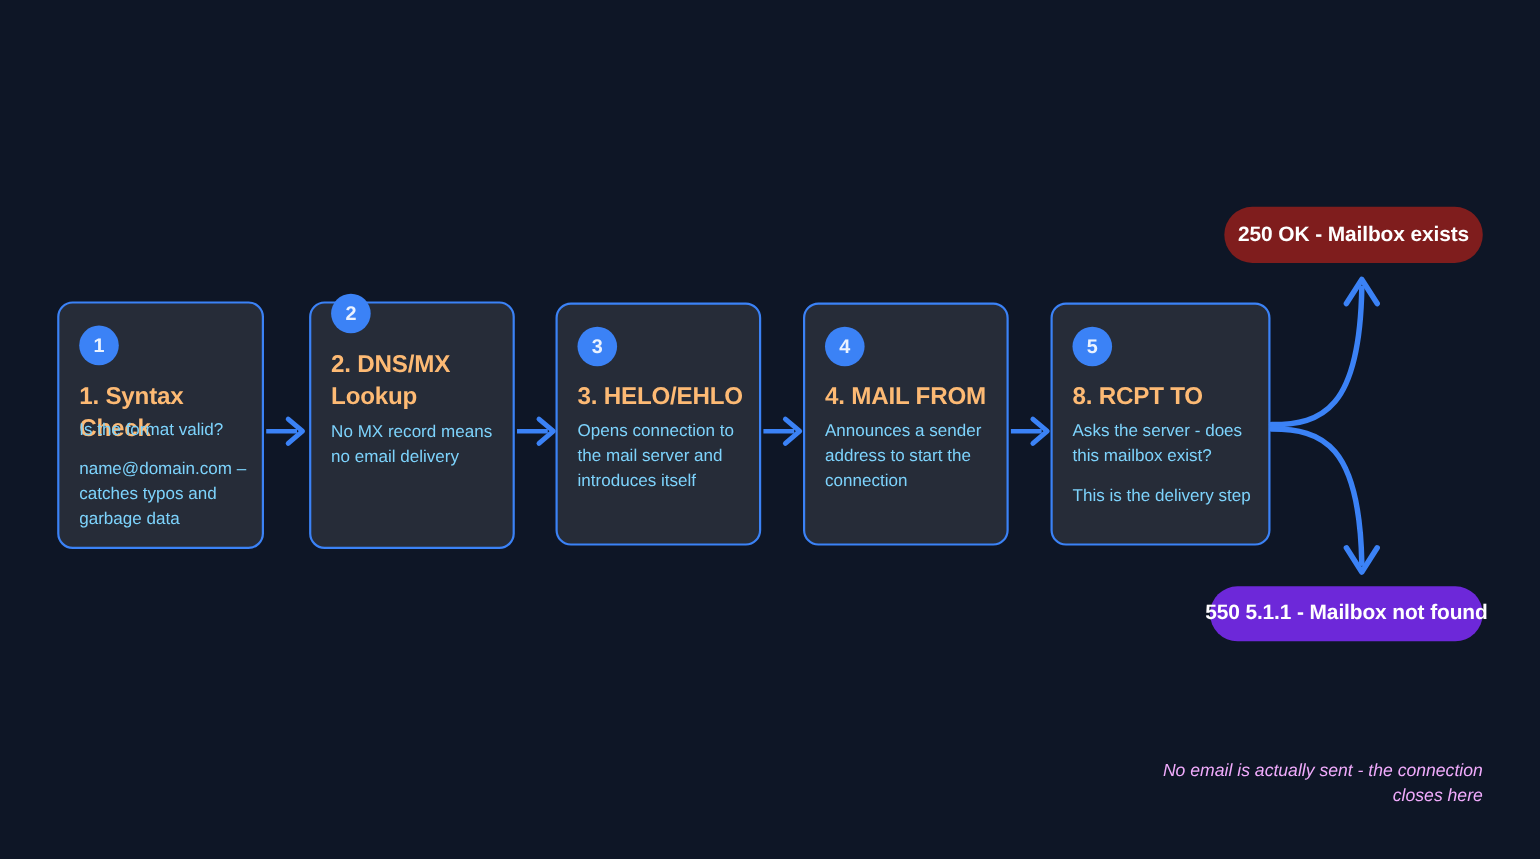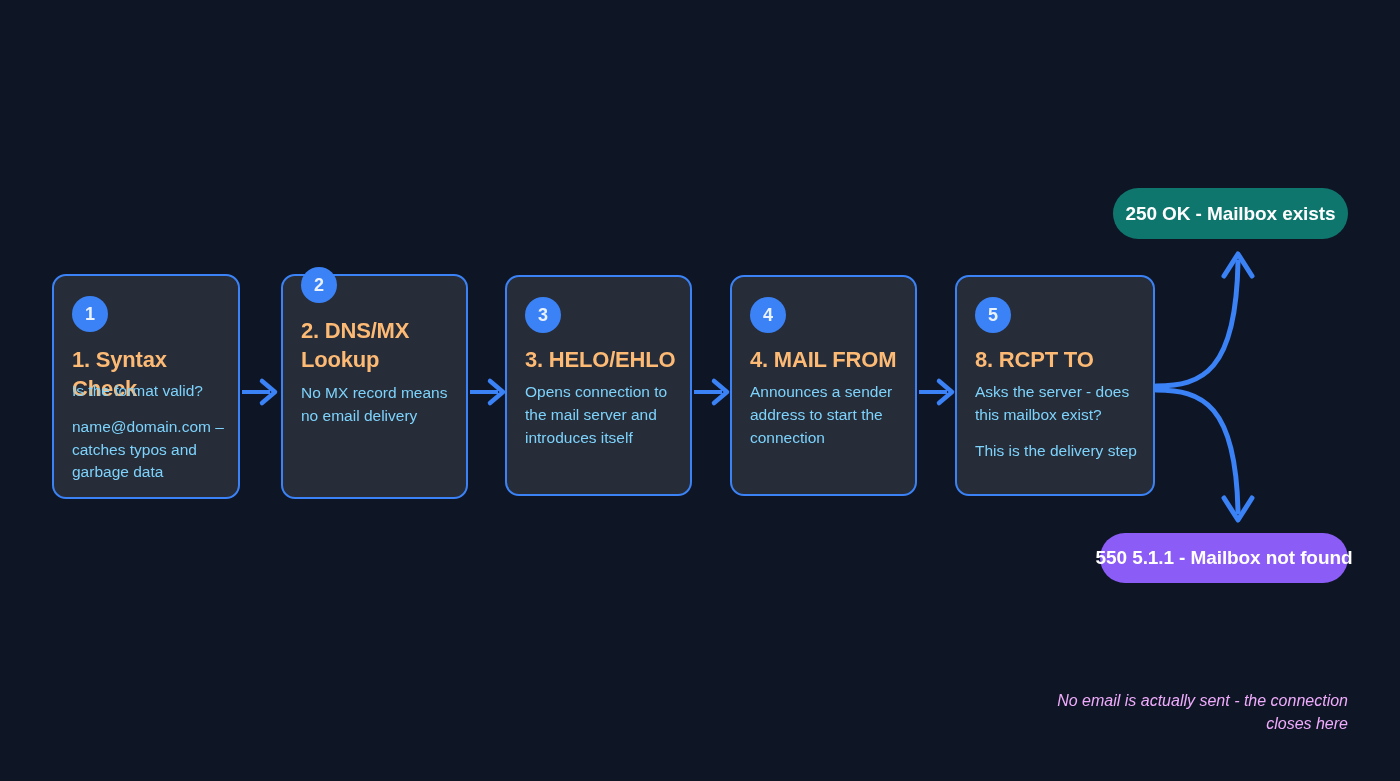--- a/index.html
+++ b/index.html
@@ -119,29 +119,29 @@
     font-weight: bold;
     letter-spacing: -0.1px;
     white-space: nowrap;
   }
 
   #pill-success {
     left: 1113px;
     top: 188px;
     width: 235px;
     height: 51px;
-    background: #0f766e;
+    background: #7f1d1d;
   }
 
   #pill-failure {
     left: 1100px;
     top: 533px;
     width: 248px;
     height: 50px;
-    background: #8b5cf6;
+    background: #6d28d9;
   }
 
   
   #footnote {
     position: absolute;
     right: 52px;
     top: 690px;
     width: 320px;
     text-align: right;
     color: #f0abfc;

